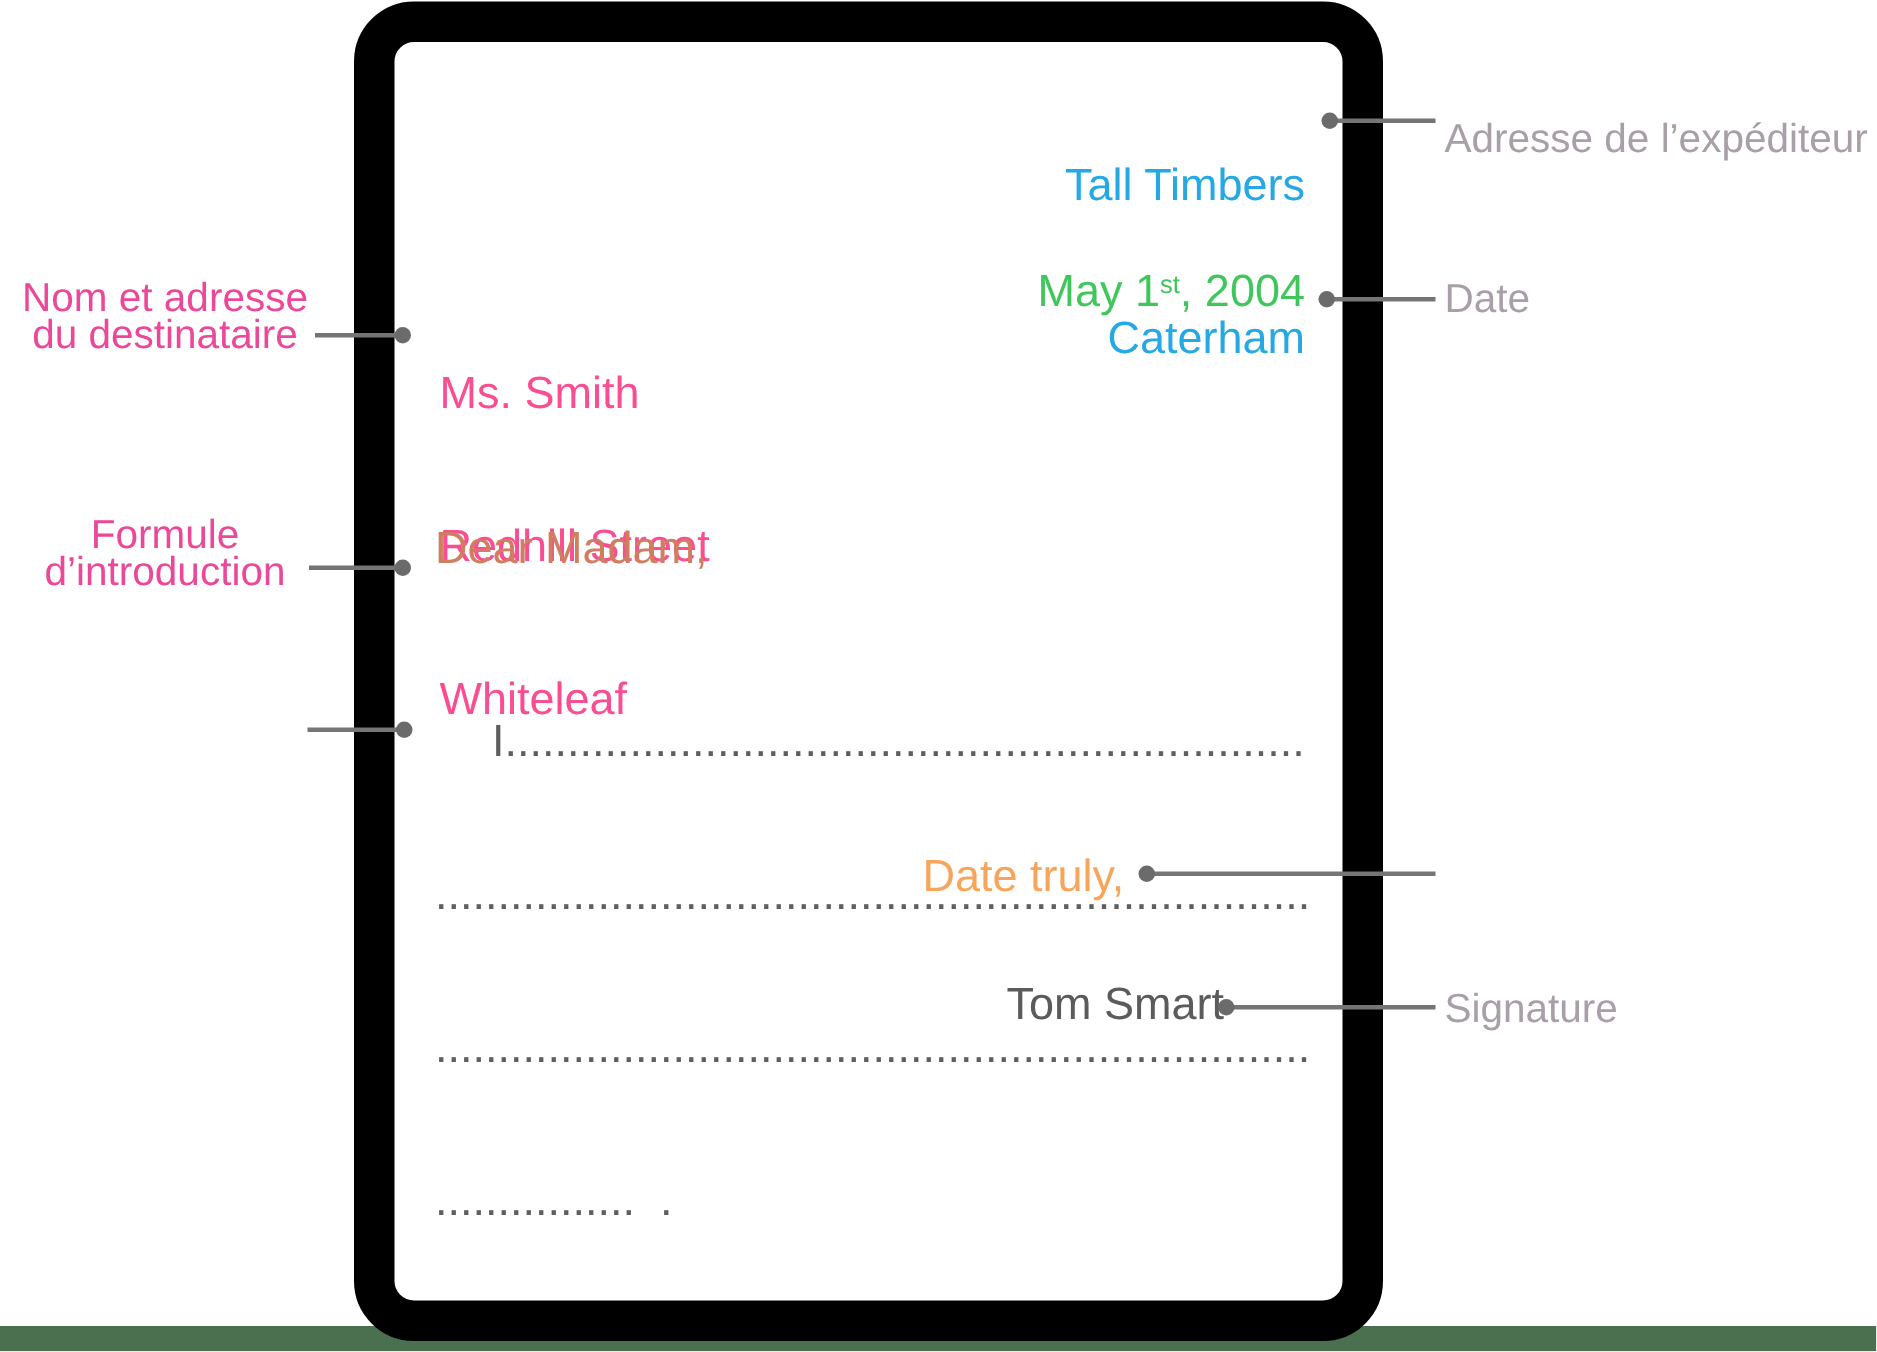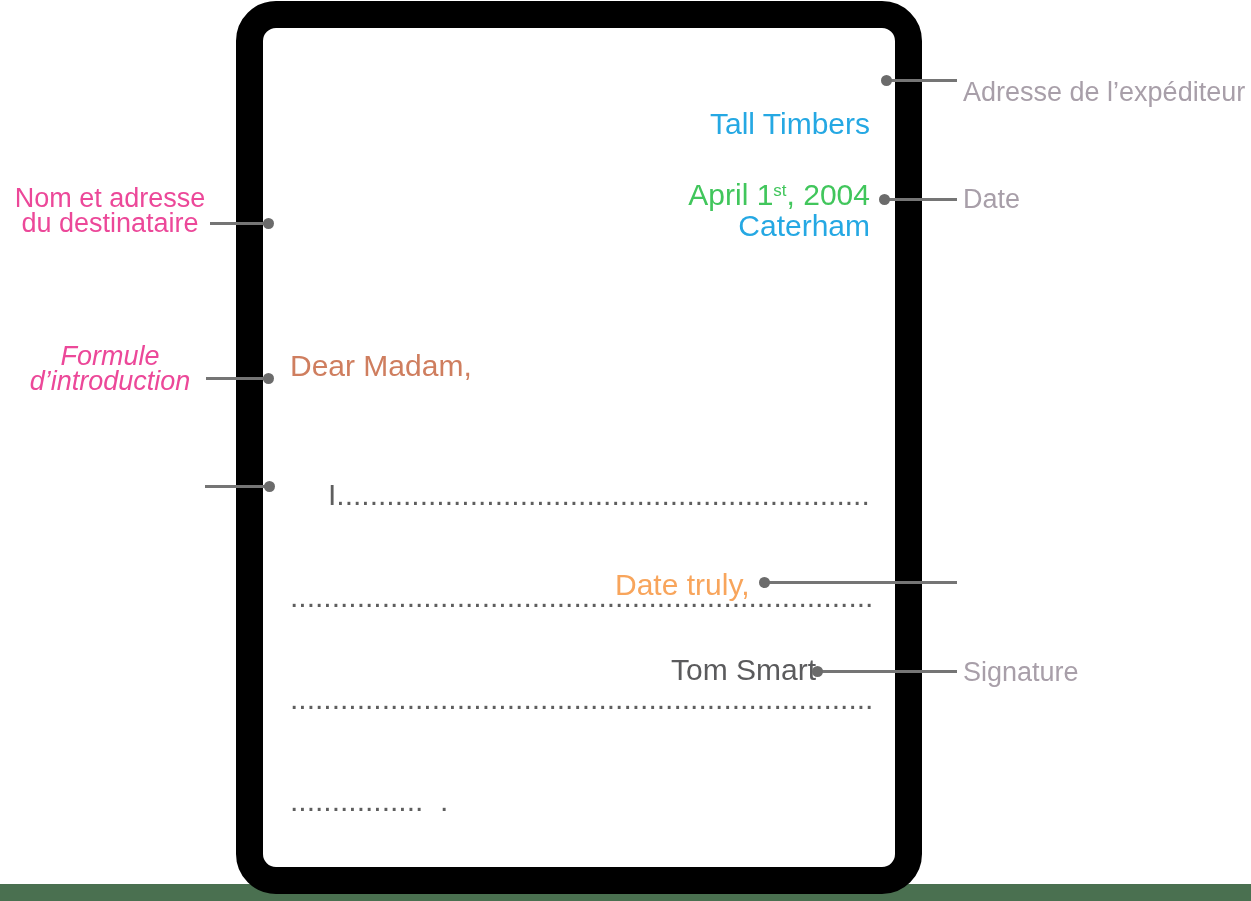--- a/index.html
+++ b/index.html
@@ -54,22 +54,27 @@
 
   <div class="bottom-strip"></div>
 
   <div class="letter-frame"></div>
 
   <div class="ltxt sender-block">
     <div>Tall Timbers</div>
     <div>Caterham</div>
   </div>
 
+  <div class="ltxt recipient-block">
+    <div>Ms. Smith</div>
+    <div>Redhill Street</div>
+    <div>Whiteleaf</div>
+  </div>
 
-  <div class="ltxt date-line"><span>April 1</span><sup>st</sup><span>, 2004</span></div>
+  <div class="ltxt date-line"><span>May 1</span><sup>st</sup><span>, 2004</span></div>
 
   <div class="ltxt salutation">Dear Madam,</div>
 
   <div class="ltxt body-block">
     <div class="indent">I................................................................</div>
     <div>......................................................................</div>
     <div>......................................................................</div>
     <div>................  .</div>
   </div>
 
@@ -100,21 +105,21 @@
 
   <div class="anno" style="left:963px;top:79px;">Adresse de l’expéditeur</div>
 
   <div class="anno" style="left:963px;top:186px;">Date</div>
 
   <div class="anno-block" style="top:186px;">
     <div>Nom et adresse</div>
     <div>du destinataire</div>
   </div>
 
-  <div class="anno-block" style="top:344px;font-style:italic;">
+  <div class="anno-block" style="top:344px;">
     <div>Formule</div>
     <div>d’introduction</div>
   </div>
 
 
 
   <div class="anno" style="left:963px;top:659px;">Signature</div>
 
 </div>
 

